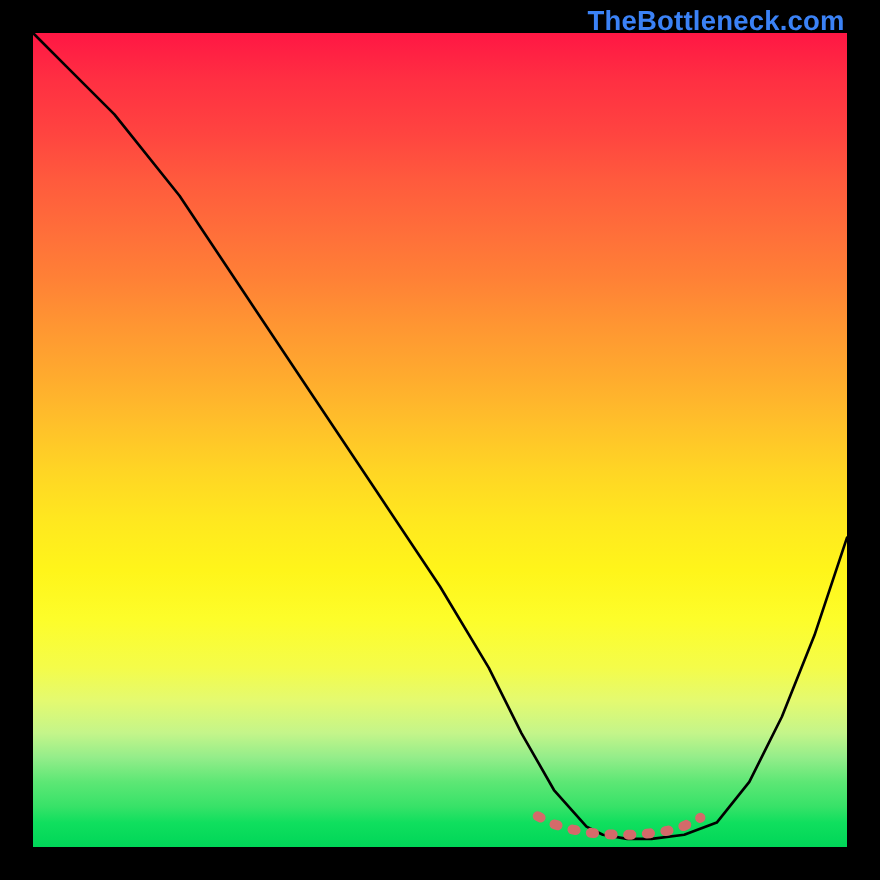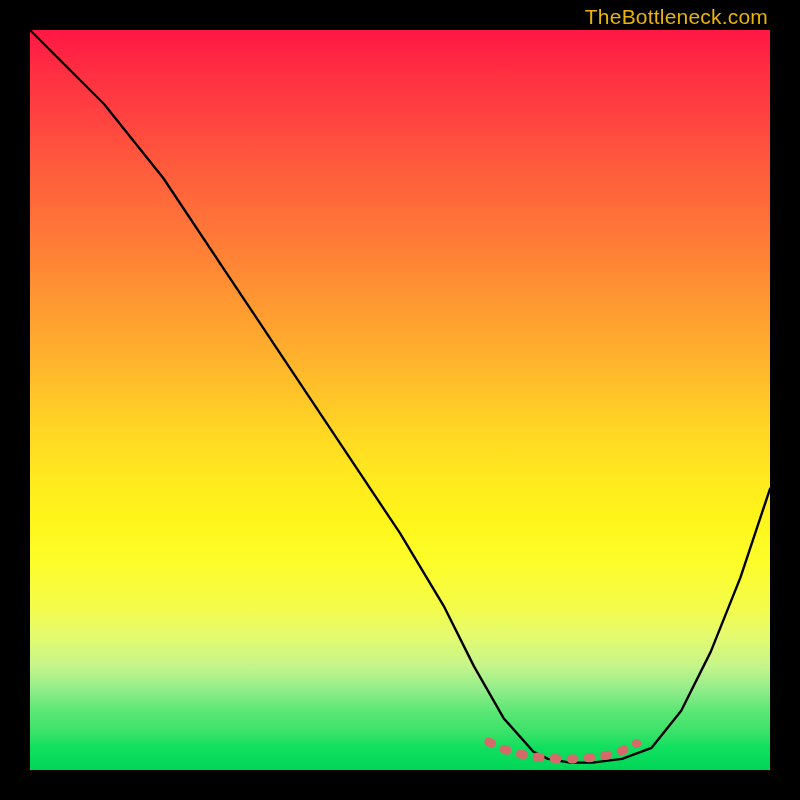--- a/index.html
+++ b/index.html
@@ -46,23 +46,23 @@
       #5de775 92%,
       #38e268 95%,
       #10df5e 97%,
       #00d658 100%
     );
   }
   .watermark {
     position: absolute;
     top: 5px;
     right: 32px;
-    color: #eab308;
-    font-size: 21px;
-    font-weight: 400;
+    color: #3b82f6;
+    font-size: 25px;
+    font-weight: 700;
     letter-spacing: 0.2px;
   }
   svg.curve {
     position: absolute;
     left: 0;
     top: 0;
     width: 740px;
     height: 740px;
     overflow: visible;
   }

